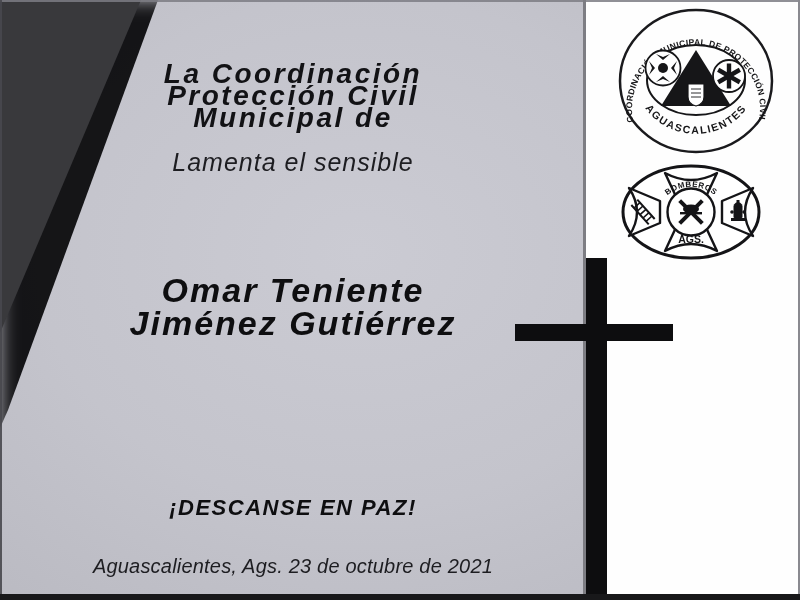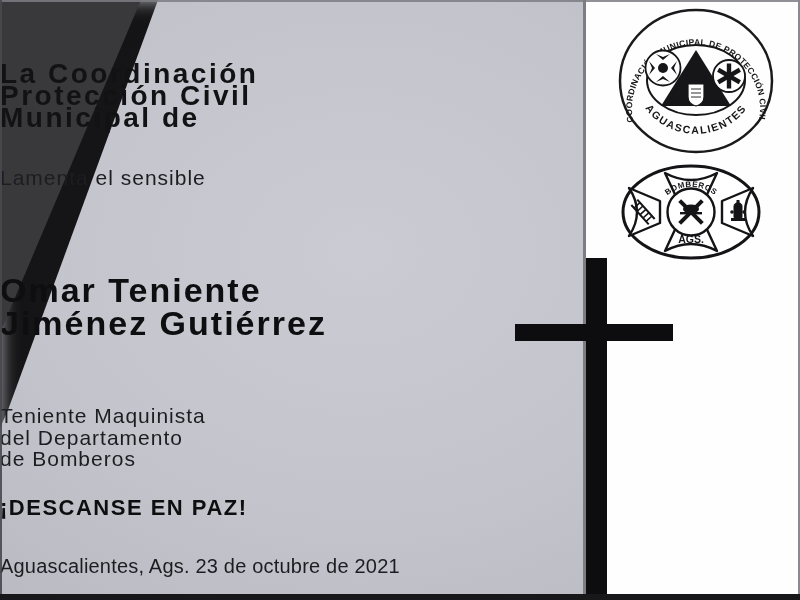--- a/index.html
+++ b/index.html
@@ -14,24 +14,24 @@
     position:absolute;inset:0;background:#060608;opacity:.92;
     clip-path:polygon(0 0,158px 0,8px 410px,0 428px);
     filter:blur(9px);
   }
   .corner-dark{
     position:absolute;inset:0;background:#39393c;
     clip-path:polygon(0 0,141px 0,0 333px);
   }
   .cross-v{position:absolute;left:586px;top:258px;width:21px;height:336px;background:#0d0d0f;}
   .cross-h{position:absolute;left:515px;top:324px;width:158px;height:17px;background:#0d0d0f;}
-  .content{position:absolute;left:0;top:0;width:586px;height:600px;text-align:left;color:#17171a;}
+  .content{position:absolute;left:0;top:0;width:586px;height:600px;text-align:center;color:#17171a;font-style:italic;}
   .content > div{position:absolute;left:0;width:100%;}
   .org  {top:63px;  font-size:28px;font-weight:bold;line-height:22px;letter-spacing:2.5px;color:#121215;}
-  .msg  {top:168px; font-size:21px;line-height:20.5px;letter-spacing:1px;color:#1d1d21;}
+  .msg  {top:152px; font-size:25px;line-height:20.5px;letter-spacing:1px;color:#1d1d21;}
   .name {top:274px; font-size:34px;font-weight:bold;line-height:33px;letter-spacing:2px;color:#0e0e10;}
   .role {top:405px; font-size:21px;line-height:21.5px;letter-spacing:1px;color:#1d1d21;}
   .rip  {top:495px; font-size:22px;font-weight:bold;letter-spacing:1.5px;color:#0e0e10;}
   .date {top:555px; font-size:20px;letter-spacing:.2px;color:#1d1d21;}
   .border-top   {position:absolute;left:0;top:0;width:800px;height:2px;background:rgba(125,125,132,.85);}
   .border-left  {position:absolute;left:0;top:0;width:2px;height:600px;background:rgba(72,72,78,.9);}
   .border-right {position:absolute;right:0;top:0;width:2px;height:600px;background:#8a8a90;}
   .border-bottom{position:absolute;left:0;top:594px;width:800px;height:6px;background:#18181a;}
   .seal {position:absolute;left:612px;top:6px;width:168px;height:150px;}
   .badge{position:absolute;left:618px;top:163px;width:146px;height:98px;}
@@ -53,25 +53,20 @@
       <div>La Coordinación</div>
       <div>Protección Civil</div>
       <div>Municipal de</div>
     </div>
     <div class="msg">
       <div>Lamenta el sensible</div>
     </div>
     <div class="name">
       <div>Omar Teniente</div>
       <div>Jiménez Gutiérrez</div>
-    </div>
-    <div class="role">
-      <div>Teniente Maquinista</div>
-      <div>del Departamento</div>
-      <div>de Bomberos</div>
     </div>
     <div class="rip">¡DESCANSE EN PAZ!</div>
     <div class="date">Aguascalientes, Ags. 23 de octubre de 2021</div>
   </div>
 
   <div class="cross-v"></div>
   <div class="cross-h"></div>
 
   <svg class="seal" viewBox="0 0 168 150">
     <defs>

